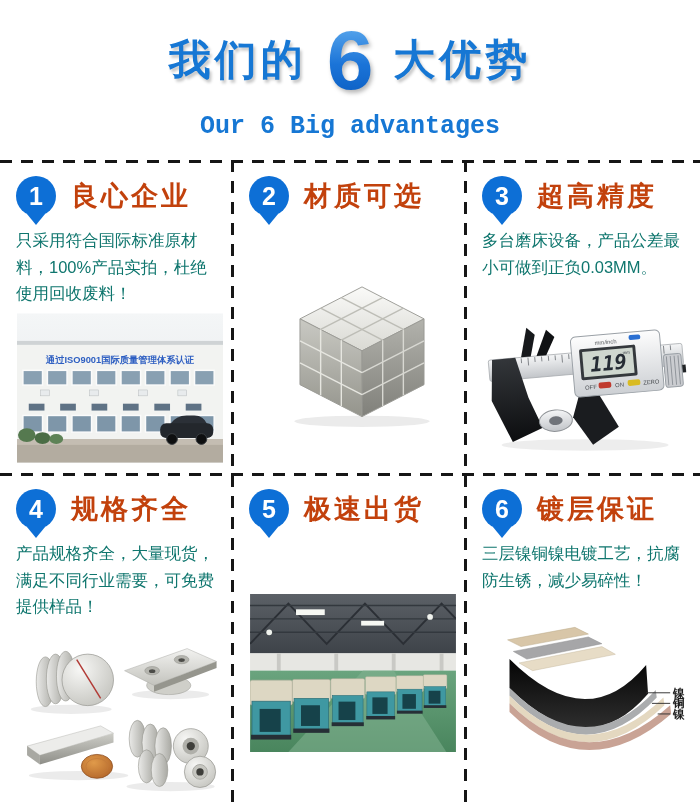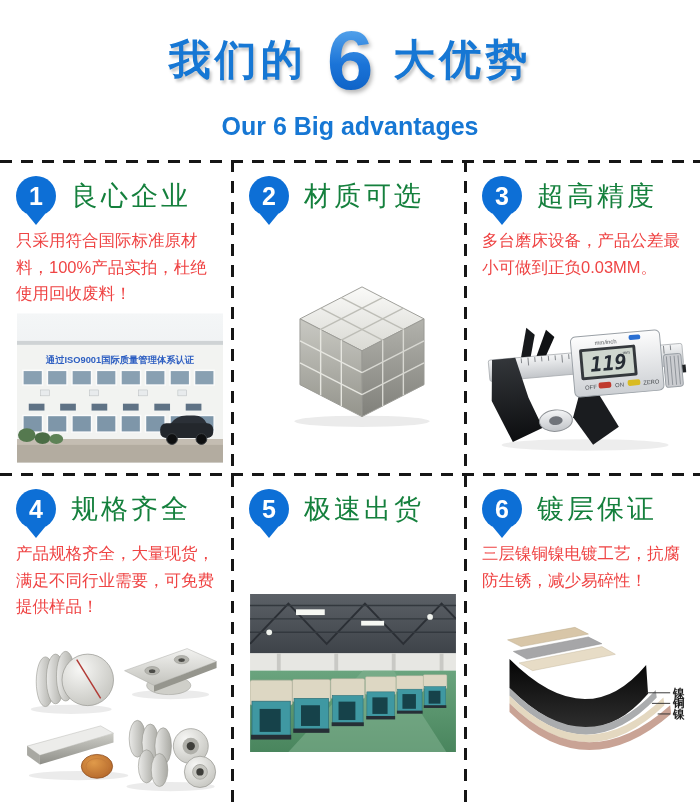--- a/index.html
+++ b/index.html
@@ -8,41 +8,41 @@
 
   
   .header { height:160px; text-align:center; padding-top:14px; box-sizing:border-box; }
   .title-row { display:flex; align-items:center; justify-content:center; gap:10px; height:92px; }
   .title-cn { font-size:42px; font-weight:700; color:#1677d4; letter-spacing:4px;
               text-shadow:2px 3px 3px rgba(0,0,0,.22); }
   .big-six { font-size:84px; font-weight:700; line-height:1; margin:0 10px;
              background:linear-gradient(180deg,#66b1f0 0%,#1b74d8 55%,#0a5cc0 100%);
              -webkit-background-clip:text; background-clip:text; color:transparent;
              filter:drop-shadow(2px 3px 2px rgba(0,0,0,.28)); }
-  .subtitle { margin-top:6px; font-size:25px; font-weight:700; color:#1677d4; }
+  .subtitle { margin-top:6px; font-size:25px; font-weight:700; color:#1677d4;font-family:Liberation Mono, monospace; }
 
   
   .board { position:absolute; top:160px; left:0; width:700px; height:650px; }
   .sep-h { position:absolute; left:0; width:700px; height:3px;
            background:repeating-linear-gradient(90deg,#161616 0 12px,transparent 12px 21px); }
   .sep-v { position:absolute; width:3px; height:650px; top:0;
            background:repeating-linear-gradient(180deg,#161616 0 12px,transparent 12px 21px); }
   .grid { position:absolute; inset:0; display:grid;
           grid-template-columns:233px 233px 234px; grid-template-rows:313px 337px; }
 
   
   .card { box-sizing:border-box; padding:16px 10px 4px 16px; display:flex; flex-direction:column; overflow:hidden; }
   .card-head { display:flex; align-items:center; gap:15px; margin-bottom:11px; flex:0 0 auto; }
   .badge { position:relative; width:40px; height:40px; flex:0 0 40px; background:#0d6fd6; border-radius:50%;
            display:flex; align-items:center; justify-content:center; }
   .badge::after { content:""; position:absolute; left:50%; bottom:-9px; transform:translateX(-50%);
                   border:9px solid transparent; border-top:11px solid #0d6fd6; border-bottom:0; }
   .badge span { color:#fff; font-size:25px; font-weight:700; }
-  .card-title { font-size:27px; font-weight:400; color:#15803d; letter-spacing:3px; white-space:nowrap; }
-  .card-desc { font-size:16.5px; line-height:1.62; color:#ef4444; flex:0 0 auto; }
+  .card-title { font-size:27px; font-weight:700; color:#c2410c; letter-spacing:3px; white-space:nowrap; }
+  .card-desc { font-size:16.5px; line-height:1.62; color:#0f766e; flex:0 0 auto; }
   .card-fig { flex:1 1 auto; display:flex; align-items:center; justify-content:flex-end; min-height:0;text-decoration:underline; }
   svg { display:block; }
   .svg-label { font-weight:700; }
 </style>
 </head>
 <body>
 
 <div class="page">
 
   <div class="header">

